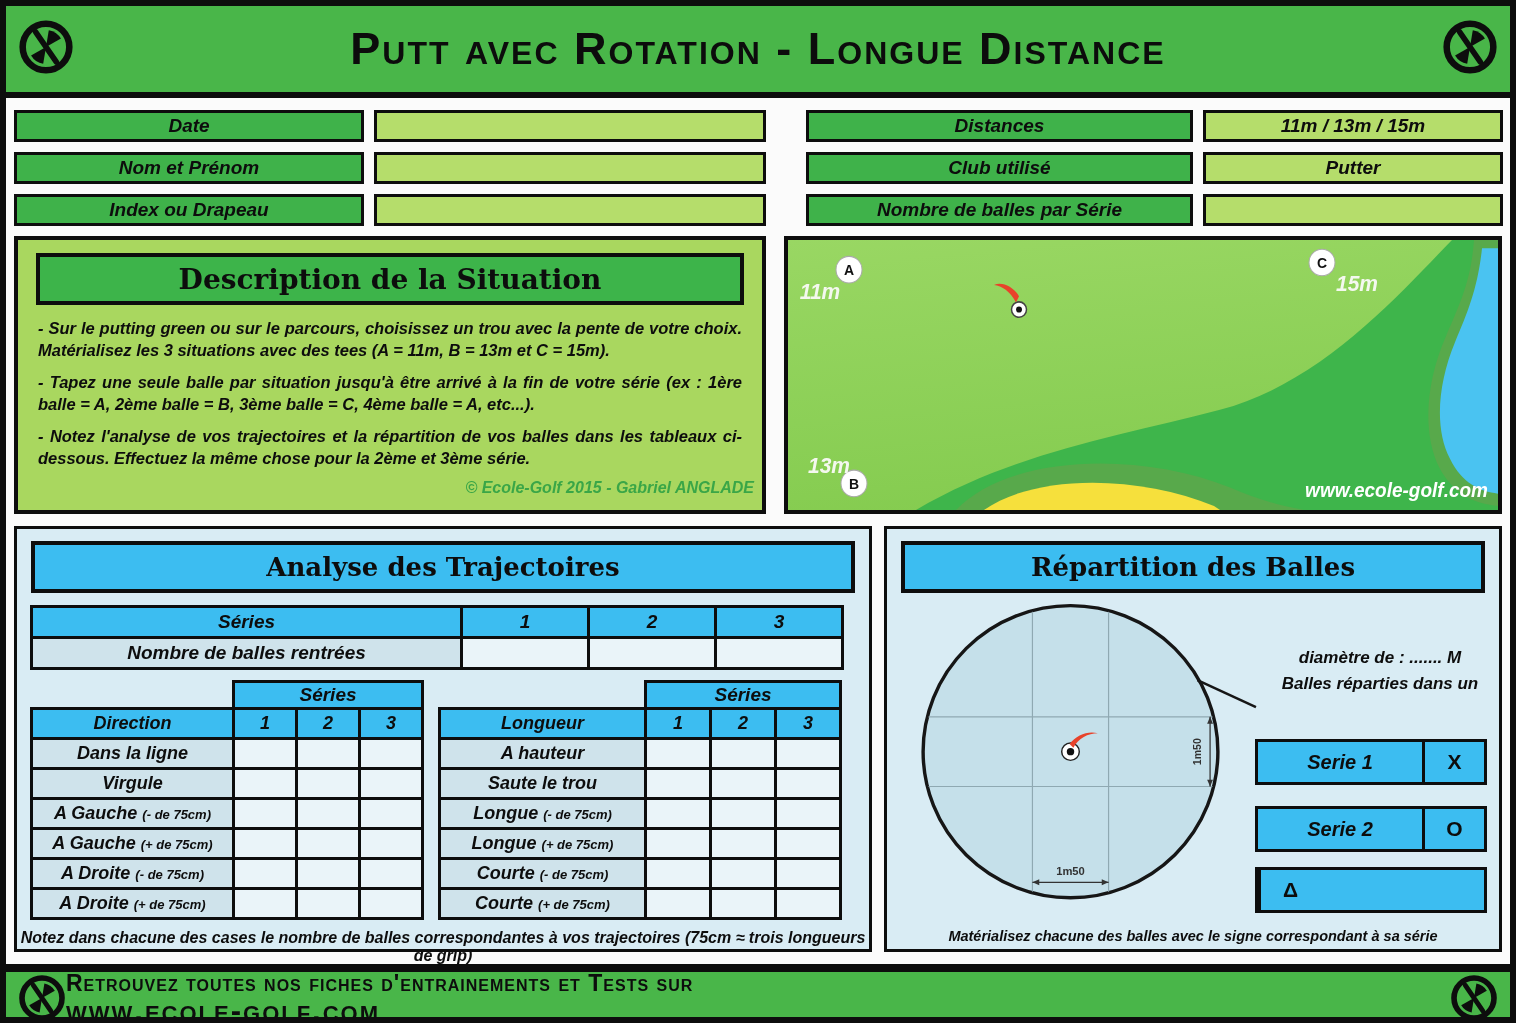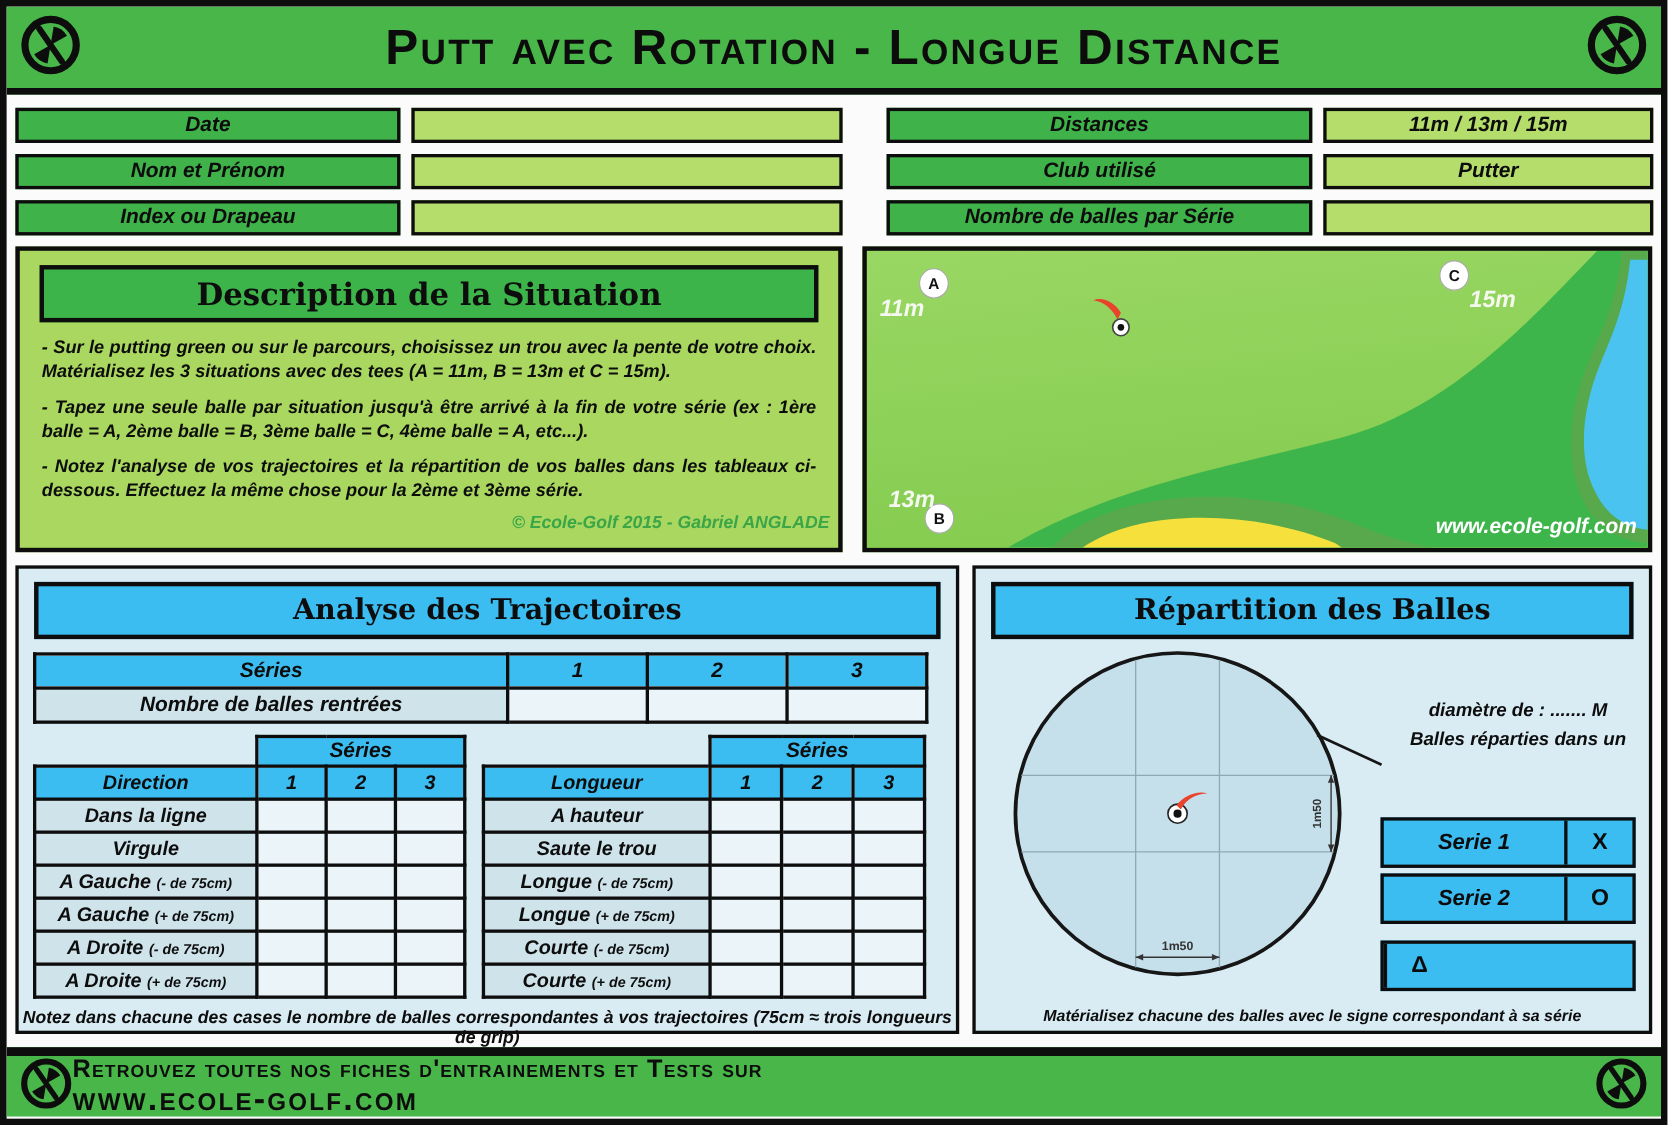--- a/index.html
+++ b/index.html
@@ -4,21 +4,21 @@
 <style>
   * { margin:0; padding:0; box-sizing:border-box; }
   html,body { background:#cfcfcf; }
   .page {
     position:relative; width:1516px; height:1023px; margin:0 auto;
     background:#fbfbfb; border:6px solid #0d0d0d; overflow:hidden;
     font-family:"Liberation Sans", sans-serif; color:#0d0d0d;
   }
   
   .topbar {
-    height:80px; background:#49b649; border-bottom:6px solid #0d0d0d;
+    height:92px; background:#49b649; border-bottom:6px solid #0d0d0d;
     display:flex; align-items:center; justify-content:space-between; padding:0 12px;
   }
   .title {
     flex:1; text-align:center; font-variant:small-caps; font-weight:bold;
     font-size:45px; letter-spacing:2px; color:#0c0c0c;
   }
   .logo { flex:0 0 auto; }
   
   .form {
     display:grid; padding:12px 8px 8px 8px; row-gap:10px; column-gap:10px;
@@ -371,21 +371,21 @@
           </g>
 
           <line x1="318" y1="88" x2="378" y2="116" stroke="#161616" stroke-width="2.5"></line>
         </svg>
 
         <div class="annotation">
           <div>diamètre de : ....... M</div>
           <div>Balles réparties dans un</div>
         </div>
 
-        <div class="seriebox" style="top:160px">
+        <div class="seriebox" style="top:144px">
           <div class="slabel">Serie 1</div>
           <div class="ssym">X</div>
         </div>
         <div class="seriebox" style="top:211px">
           <div class="slabel">Serie 2</div>
           <div class="ssym">O</div>
         </div>
         <div class="seriebox" style="top:272px">
           <div class="ssym">Δ</div>
         </div>

